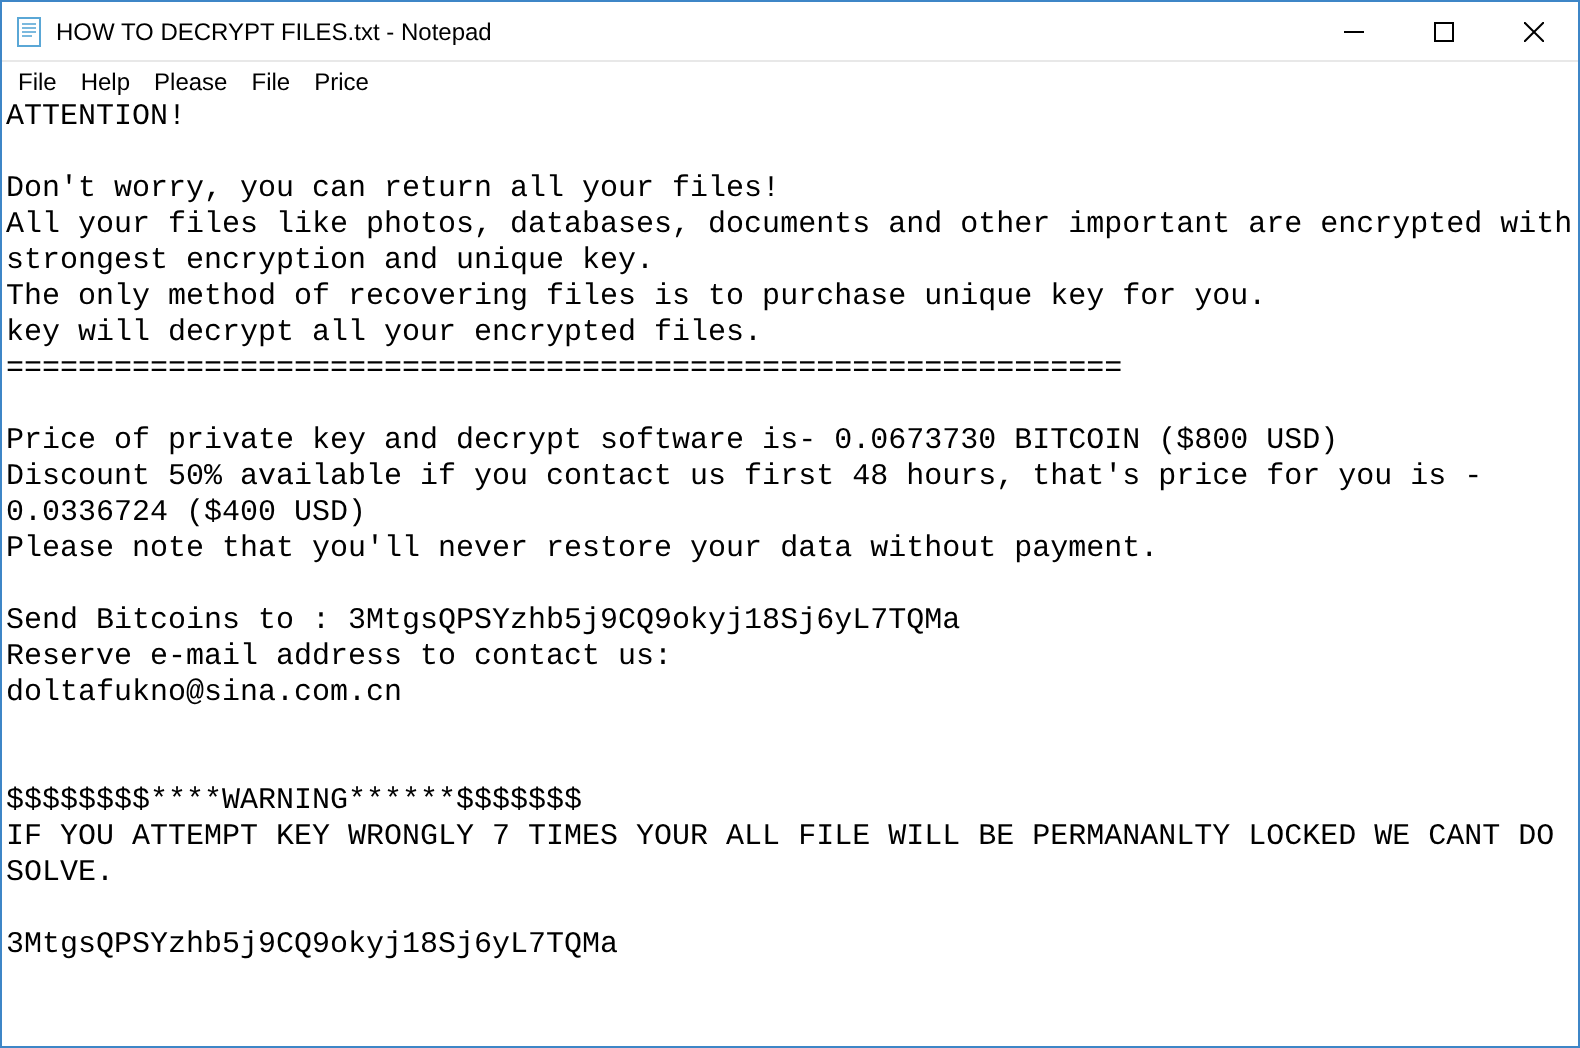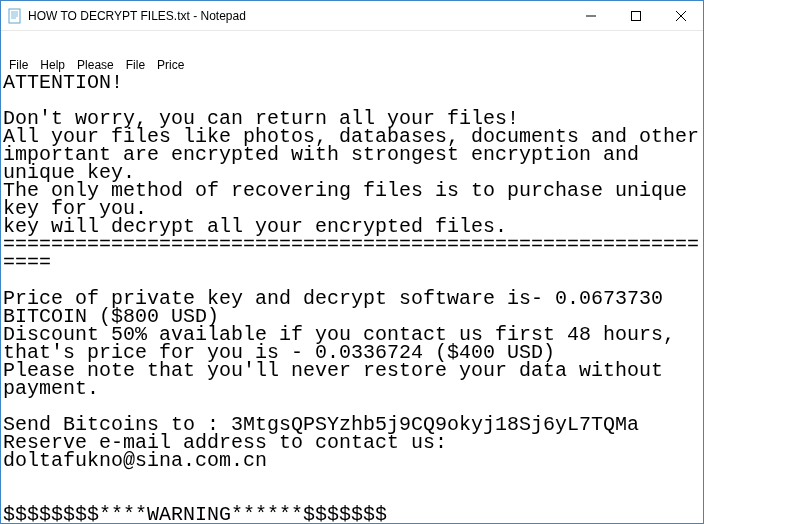--- a/index.html
+++ b/index.html
@@ -1,19 +1,19 @@
 <!DOCTYPE html>
 <html><head>
   <meta charset="utf-8">
   <style>
     * { margin: 0; padding: 0; box-sizing: border-box; }
     html, body { width: 790px; height: 524px; overflow: hidden; font-family: 'Segoe UI', Tahoma, sans-serif; }
     
     .window {
-      width: 704px;
+      width: 790px;
       height: 524px;
       background: #fff;
       border: 1px solid #3e86c7;
       display: flex;
       flex-direction: column;
     }
     
     .titlebar {
       height: 30px;
       background: #fff;
@@ -51,32 +51,31 @@
     }
     .win-btn svg { width: 10px; height: 10px; }
     
     .menubar {
       height: 19px;
       background: #fff;
       display: flex;
       align-items: center;
       padding: 0 2px;
       font-size: 12px;
-      margin-top: 24px;
     }
     .menu-item {
       padding: 1px 6px;
       cursor: pointer;
     }
     
     .content {
       flex: 1;
       padding: 0 2px;
       font-family: Consolas, 'Courier New', monospace;
-      font-size: 20px;
+      font-size: 15px;
       line-height: 18px;
       color: #000;
       white-space: pre-wrap;
       word-wrap: break-word;
       overflow: hidden;
       background: #fff;
     }
   </style>
 </head>
 <body>

